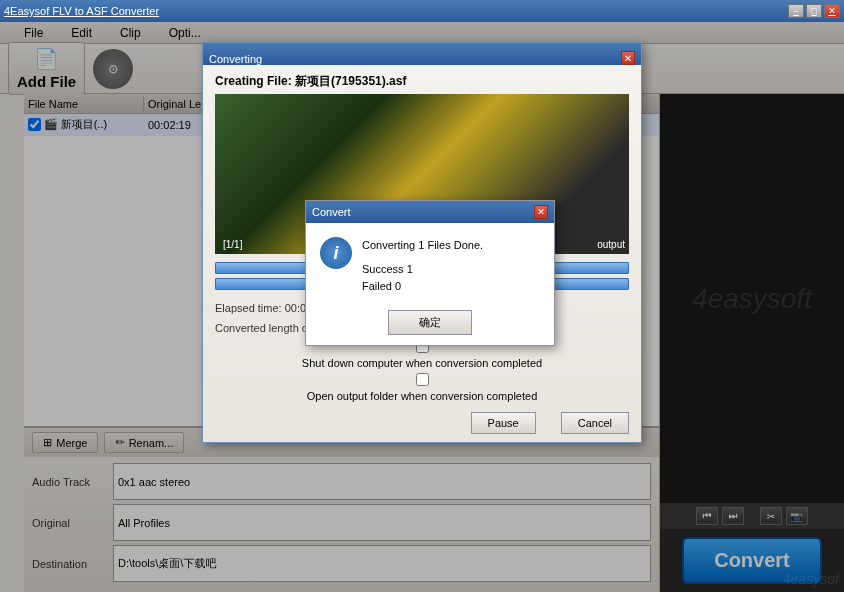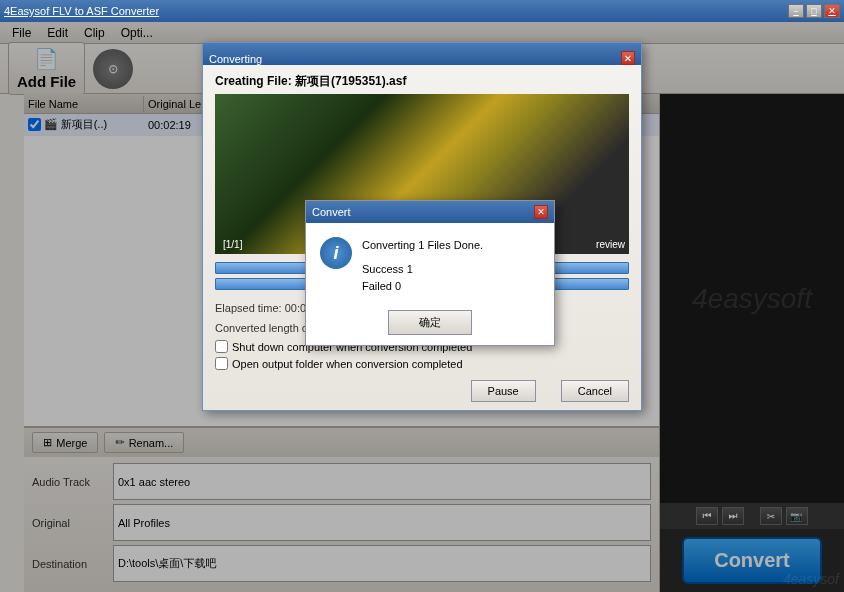--- a/index.html
+++ b/index.html
@@ -35,20 +35,21 @@
       display: flex;
       align-items: center;
       padding: 0 4px;
       border-bottom: 1px solid #b0aba3;
     }
     .menu-item {
       padding: 2px 8px;
       font-size: 12px;
       cursor: pointer;
       color: #000;
+      margin-left: 12px;
     }
 
     
     .toolbar {
       background: linear-gradient(to bottom, #f5f3ef, #e8e4de);
       height: 50px;
       display: flex;
       align-items: center;
       padding: 4px 8px;
       border-bottom: 1px solid #b0aba3;
@@ -286,20 +287,21 @@
       padding: 4px 12px;
       font-size: 11px;
       color: #333;
     }
     .dialog-checkbox {
       display: flex;
       align-items: center;
       gap: 4px;
       padding: 2px 12px;
       font-size: 11px;
+      flex-direction: column;
     }
     .dialog-buttons {
       display: flex;
       justify-content: flex-end;
       gap: 25px;
       padding: 8px 12px;
     }
     .dlg-btn {
       padding: 4px 16px;
       background: linear-gradient(to bottom, #f5f3ef, #d8d4ce);
@@ -481,21 +483,21 @@
   <div class="converting-dialog">
     <div class="dialog-title-bar">
       <span>Converting</span>
       <div class="dialog-title-close">✕</div>
     </div>
     <div class="dialog-header">Creating File: 新项目(7195351).asf</div>
 
     <div class="dialog-preview">
       <div class="dialog-preview-img"></div>
       <span class="dialog-pos">[1/1]</span>
-      <span class="dialog-preview-label">review</span>
+      <span class="dialog-preview-label">output</span>
     </div>
 
     <div class="dialog-progress-bar"></div>
     <div class="dialog-progress-bar2"></div>
 
     <div class="dialog-info">Elapsed time:  00:00:30 / Remaining time:  00:00:00</div>
     <div class="dialog-info">Converted length of the current file:  00:01:09 / 00:01:09</div>
 
     <div class="dialog-checkbox">
       <input type="checkbox" style="">

